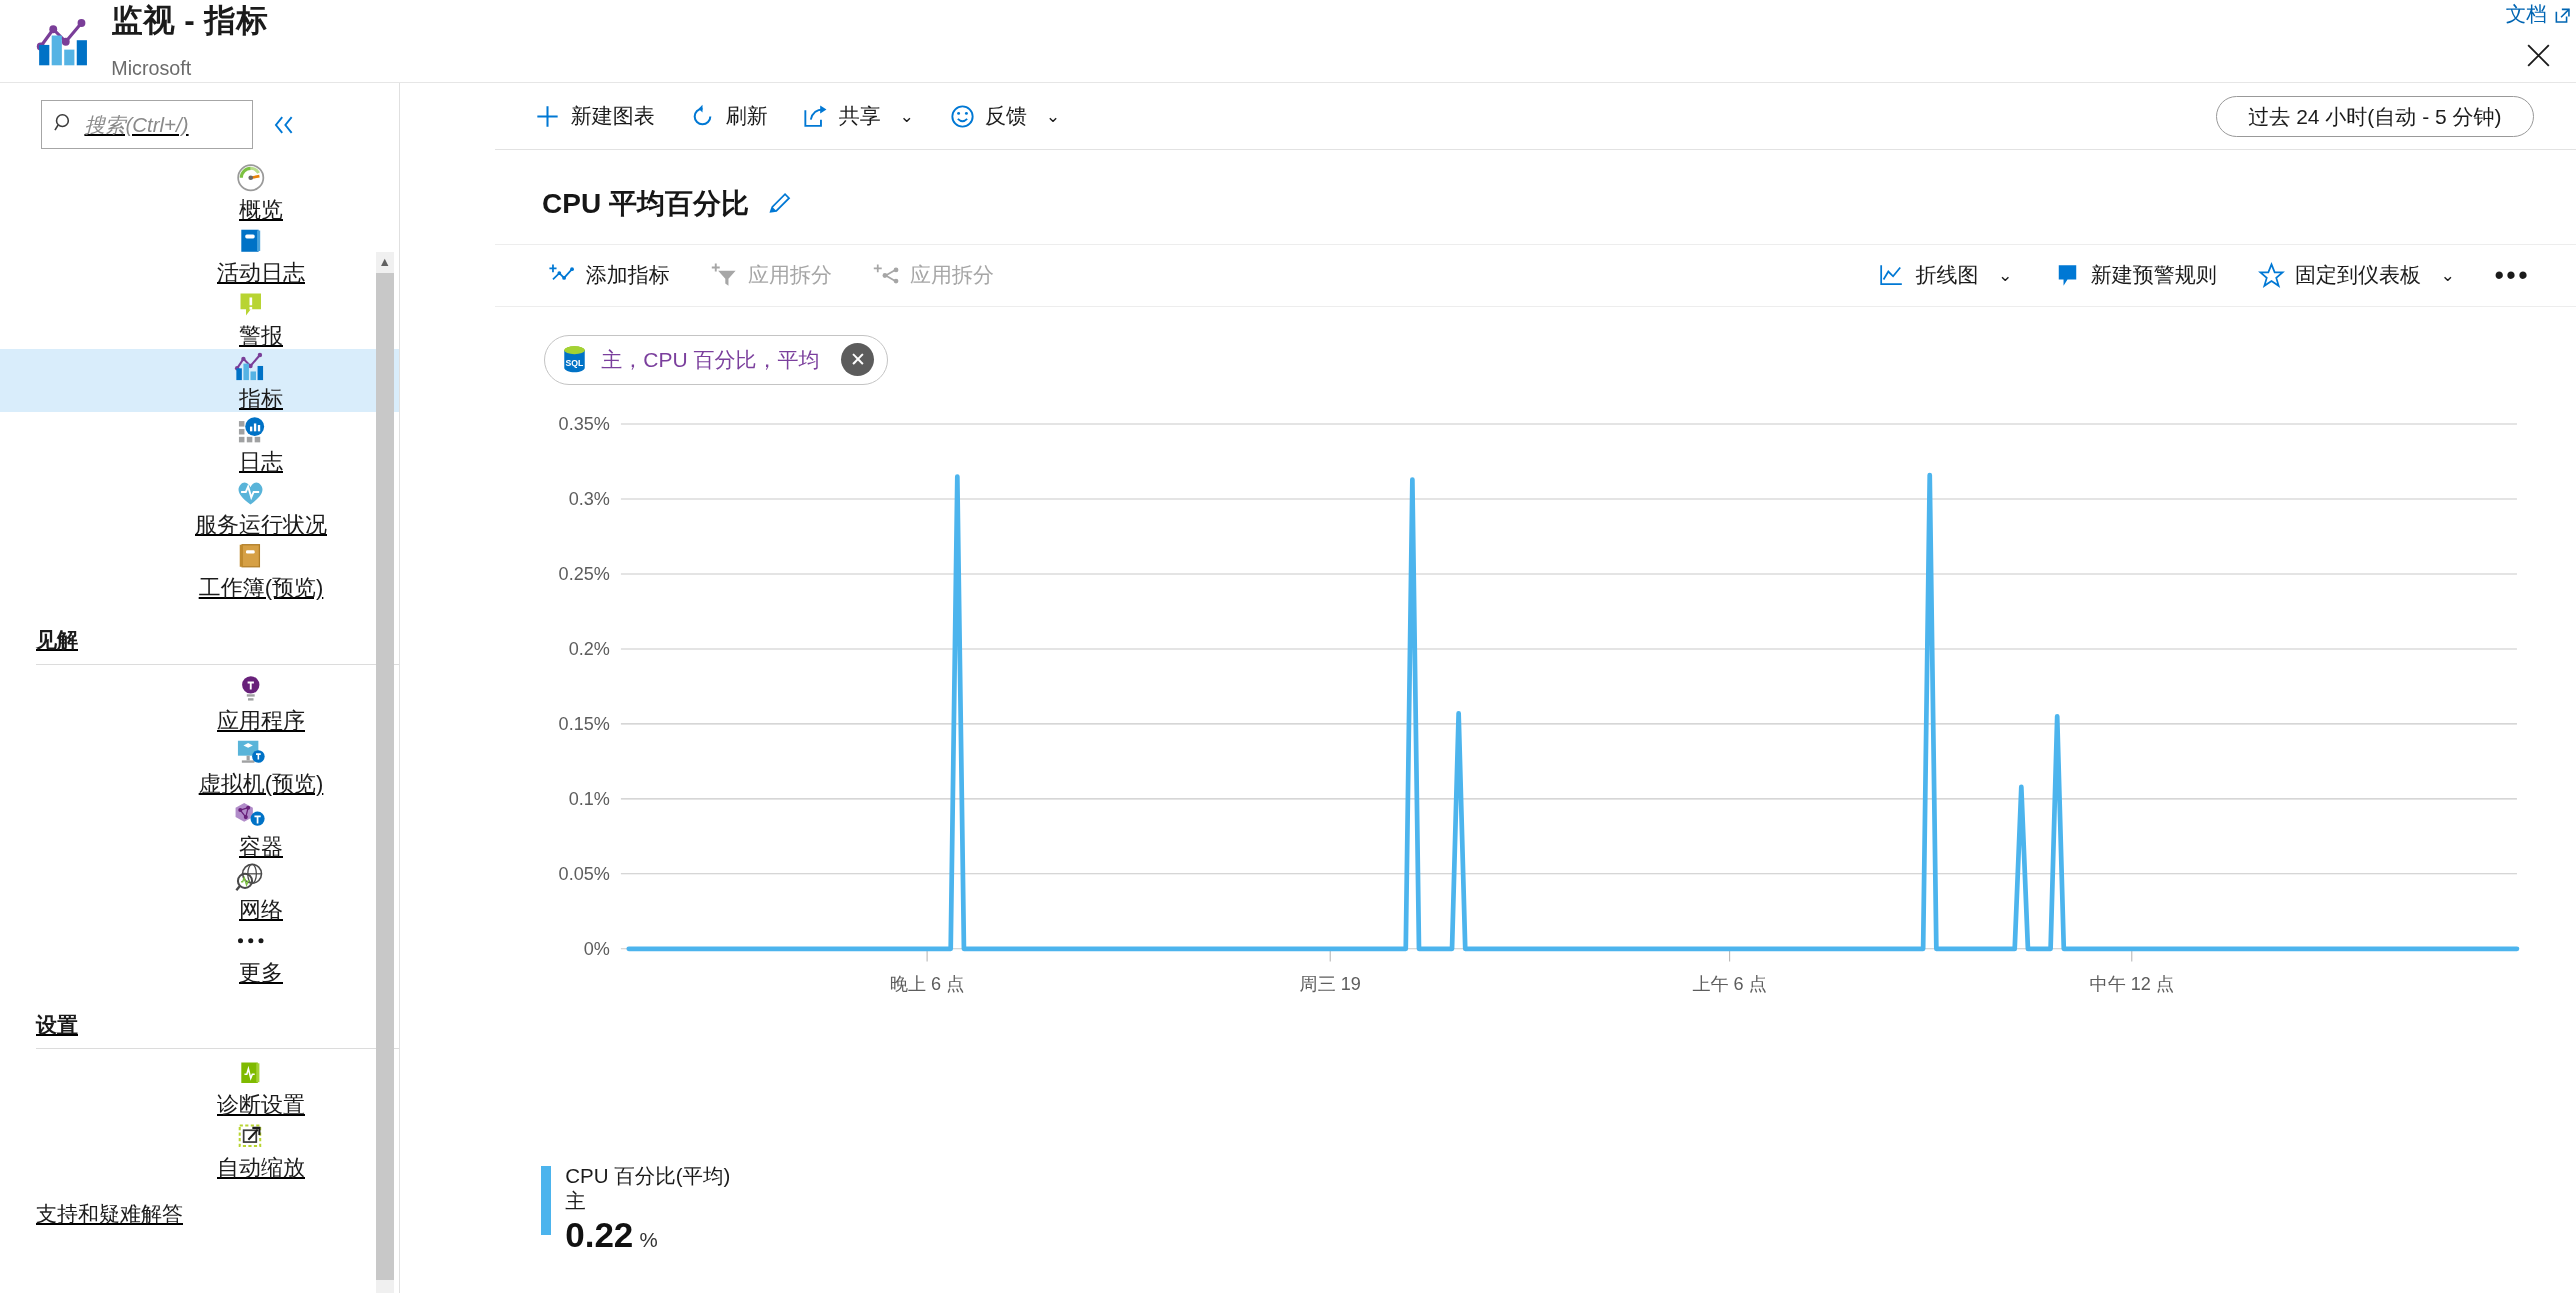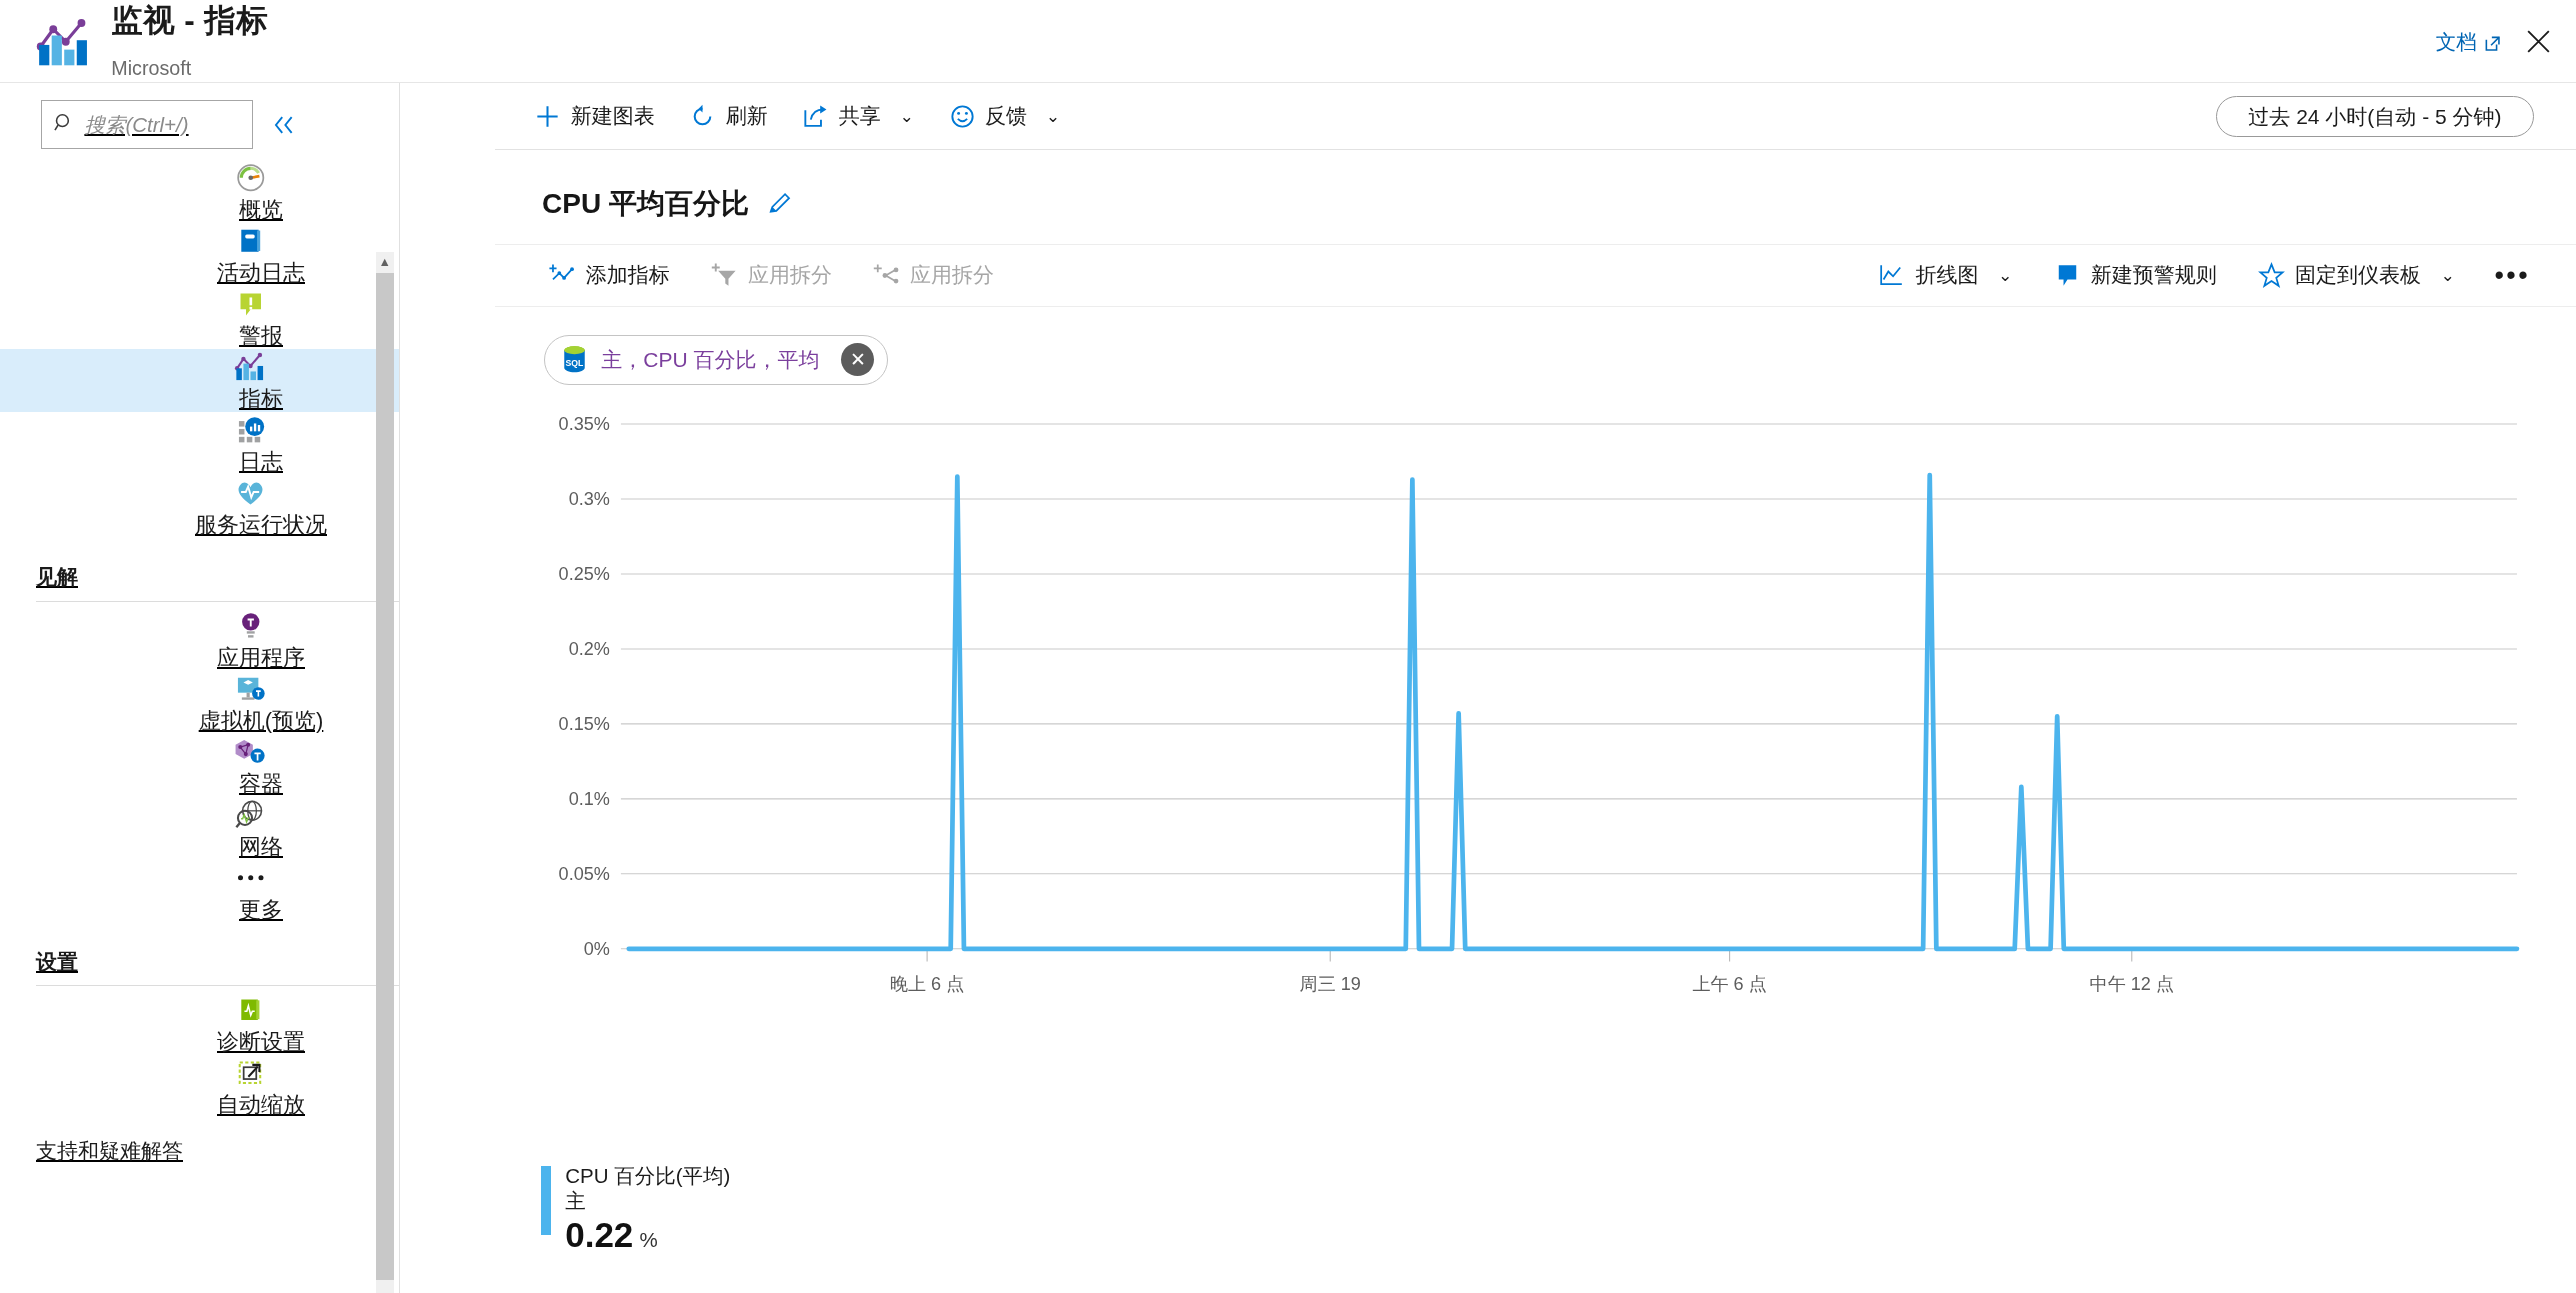--- a/index.html
+++ b/index.html
@@ -14,21 +14,21 @@
   
   .titlebar {
     position: absolute; top:0; left:0; width:2576px; height:83px;
     background:#ffffff; border-bottom:0.8px solid #e6e6e6;
     display:flex; align-items:center;
   }
   .app-logo { margin-left:36px; width:58px; height:52px; position:relative; }
   .title-block { margin-left:17.3px; display:flex; flex-direction:column; justify-content:center; }
   .title-main { font-size:31.5px; font-weight:bold; color:#1b1b1b; letter-spacing:0.4px; line-height:36px; }
   .title-sub { font-size:19.7px; color:#6b6b6b; line-height:23.6px; margin-top:19px;}
-  .titlebar-right { position:absolute; right:0; top:0; height:83px; display:flex; align-items:center; }
+  .titlebar-right { position:absolute; right:0; top:0; height:83px; display:flex; align-items:center;flex-direction:column; }
   .doc-link { font-size:20.5px; color:#0065b3; display:flex; align-items:center; gap:7px; cursor:pointer; }
   .ext-icon { width:17.3px; height:17.3px; display:inline-block; }
   .close-btn { width:75px; height:83px; display:flex; align-items:center; justify-content:center; cursor:pointer;}
 
   
   .sidebar {
     position:absolute; top:83px; left:0; width:400px; height:1211px;
     background:#ffffff; border-right:0.8px solid #e0e0e0; overflow:hidden;text-decoration:underline;
   }
   .search-row { display:flex; align-items:center; padding:17.3px 0 11px 0; }
@@ -274,20 +274,31 @@
       <div class="nav-item">
         <span class="nav-icon">
           <svg width="33" height="31.5" viewBox="0 0 42 40">
             <path d="M21 35 C6 24 3 16 8 10 C13 4 19 8 21 13 C23 8 29 4 34 10 C39 16 36 24 21 35 Z" fill="#59b4d9"></path>
             <polyline points="9,19 15,19 18,12 22,26 25,19 32,19" fill="none" stroke="#ffffff" stroke-width="2.4"></polyline>
           </svg>
         </span>
         <span class="nav-label">服务运行状况</span>
       </div>
 
+      <div class="nav-item">
+        <span class="nav-icon">
+          <svg width="31.5" height="31.5" viewBox="0 0 40 40">
+            <rect x="9" y="6" width="22" height="28" fill="#d6a045"></rect>
+            <rect x="9" y="6" width="22" height="28" fill="none" stroke="#b07d26" stroke-width="1.6"></rect>
+            <rect x="6" y="6" width="4" height="28" fill="#c08a2e"></rect>
+            <rect x="14" y="13" width="11" height="4" rx="1.6" fill="#ffffff"></rect>
+          </svg>
+        </span>
+        <span class="nav-label">工作簿(预览)</span>
+      </div>
 
       <div class="section-head">见解</div>
       <div class="section-rule"></div>
 
       <div class="nav-item">
         <span class="nav-icon">
           <svg width="31.5" height="31.5" viewBox="0 0 40 40">
             <circle cx="20" cy="15" r="11" fill="#68217a"></circle>
             <path d="M16 12 H24 M20 12 V21" stroke="#fff" stroke-width="2.4"></path>
             <rect x="15" y="27" width="10" height="3" fill="#a0a1a2"></rect>

